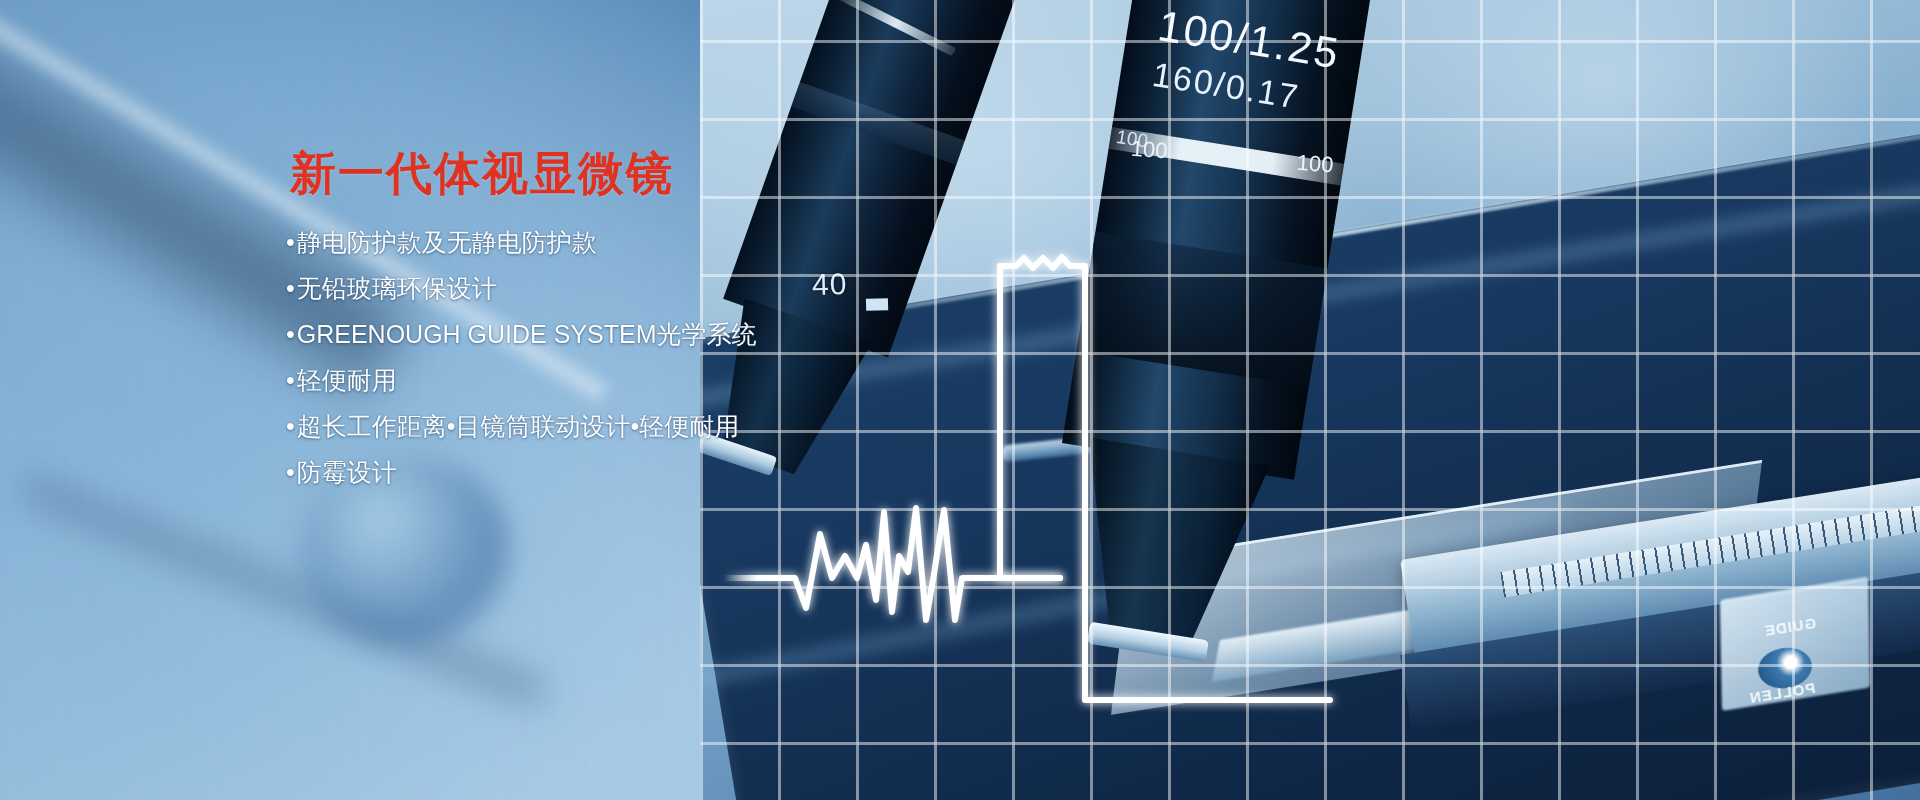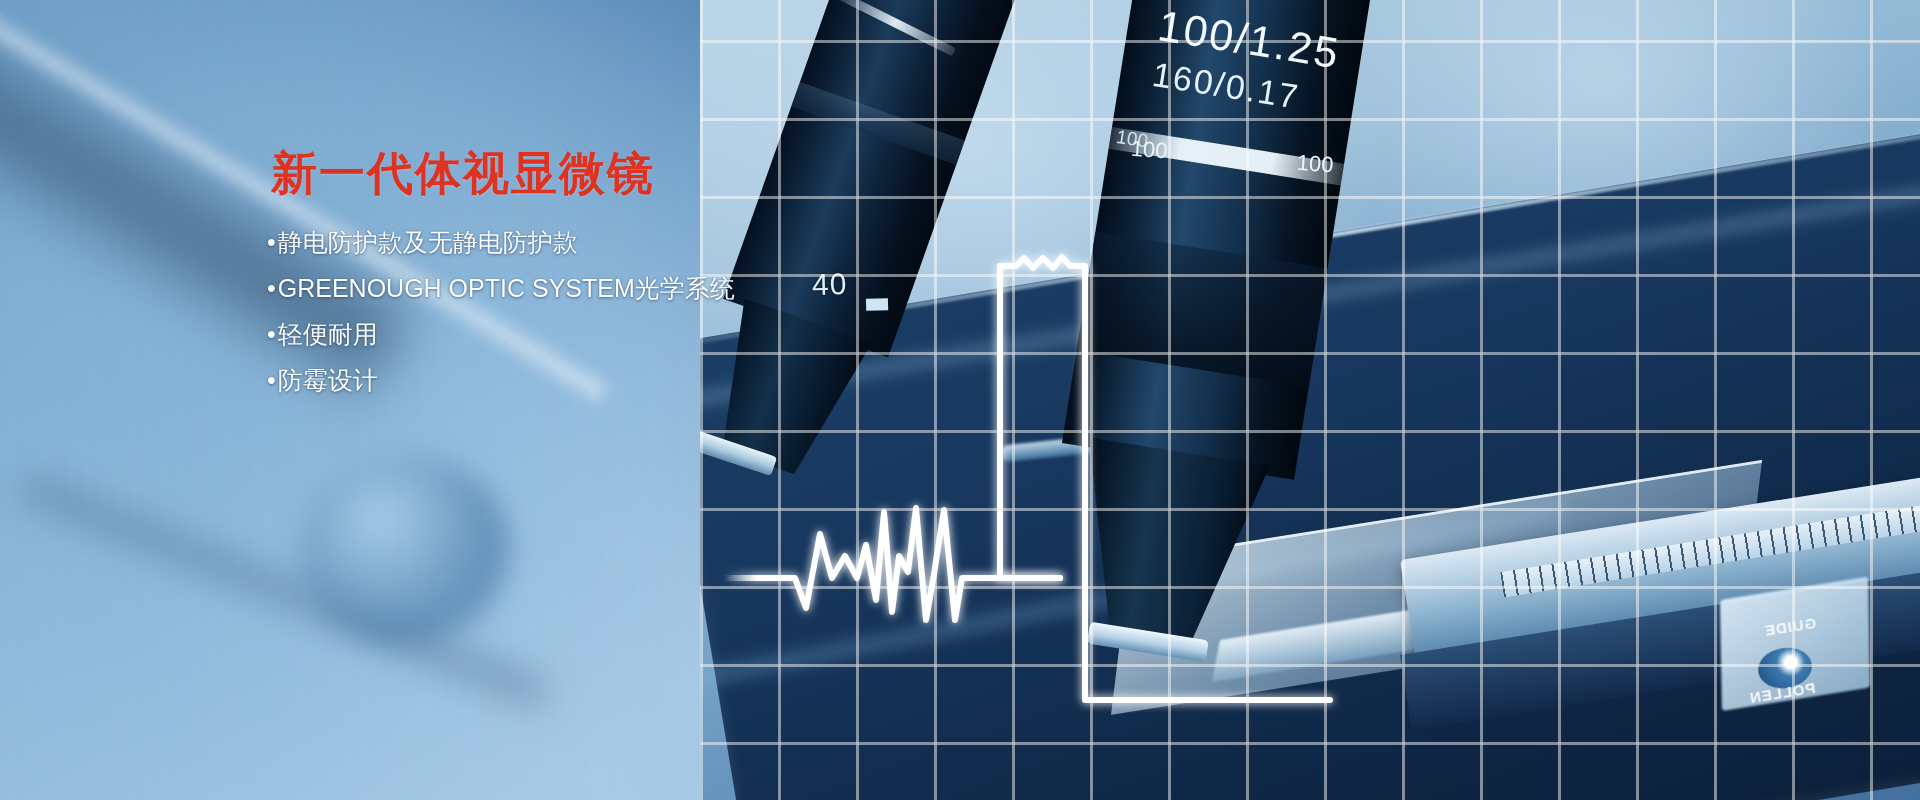--- a/index.html
+++ b/index.html
@@ -210,21 +210,21 @@
   #grid-fade{
     position:absolute;left:640px;top:0;width:260px;height:800px;
     background:linear-gradient(90deg,rgba(92,140,182,1) 0%,rgba(92,140,182,0) 100%);
     mix-blend-mode:normal;opacity:.0;
   }
 
   
   #linework{position:absolute;left:0;top:0;width:1920px;height:800px;pointer-events:none;}
 
   
-  #copy{position:absolute;left:267px;top:150px;width:620px;}
+  #copy{position:absolute;left:286px;top:150px;width:620px;}
   #headline{
     color:#e03221;font-size:46px;font-weight:700;letter-spacing:2px;line-height:1;
     margin:0 0 34px 4px;
     text-shadow:0 1px 2px rgba(255,255,255,.22);
   }
   .bullet{
     color:#ffffff;font-size:25px;font-weight:400;line-height:1;
     margin:0 0 21px 0;white-space:nowrap;
     text-shadow:0 1px 3px rgba(20,50,85,.55), 0 0 1px rgba(20,50,85,.5);
   }
@@ -347,23 +347,29 @@
     </g>
   </svg>
 
   <div id="copy">
     <h1 id="headline">新一代体视显微镜</h1>
 
     <p class="bullet">
       <span class="dot">•</span><span>静电防护款及无静电防护款</span>
     </p>
     <p class="bullet">
-      <span class="dot">•</span><span>GREENOUGH OPTIC SYSTEM光学系统</span>
+      <span class="dot">•</span><span>无铅玻璃环保设计</span>
+    </p>
+    <p class="bullet">
+      <span class="dot">•</span><span>GREENOUGH GUIDE SYSTEM光学系统</span>
     </p>
     <p class="bullet">
       <span class="dot">•</span><span>轻便耐用</span>
     </p>
     <p class="bullet">
+      <span class="dot">•</span><span>超长工作距离•目镜筒联动设计•轻便耐用</span>
+    </p>
+    <p class="bullet">
       <span class="dot">•</span><span>防霉设计</span>
     </p>
   </div>
 
 </div>
 
 </body></html>

